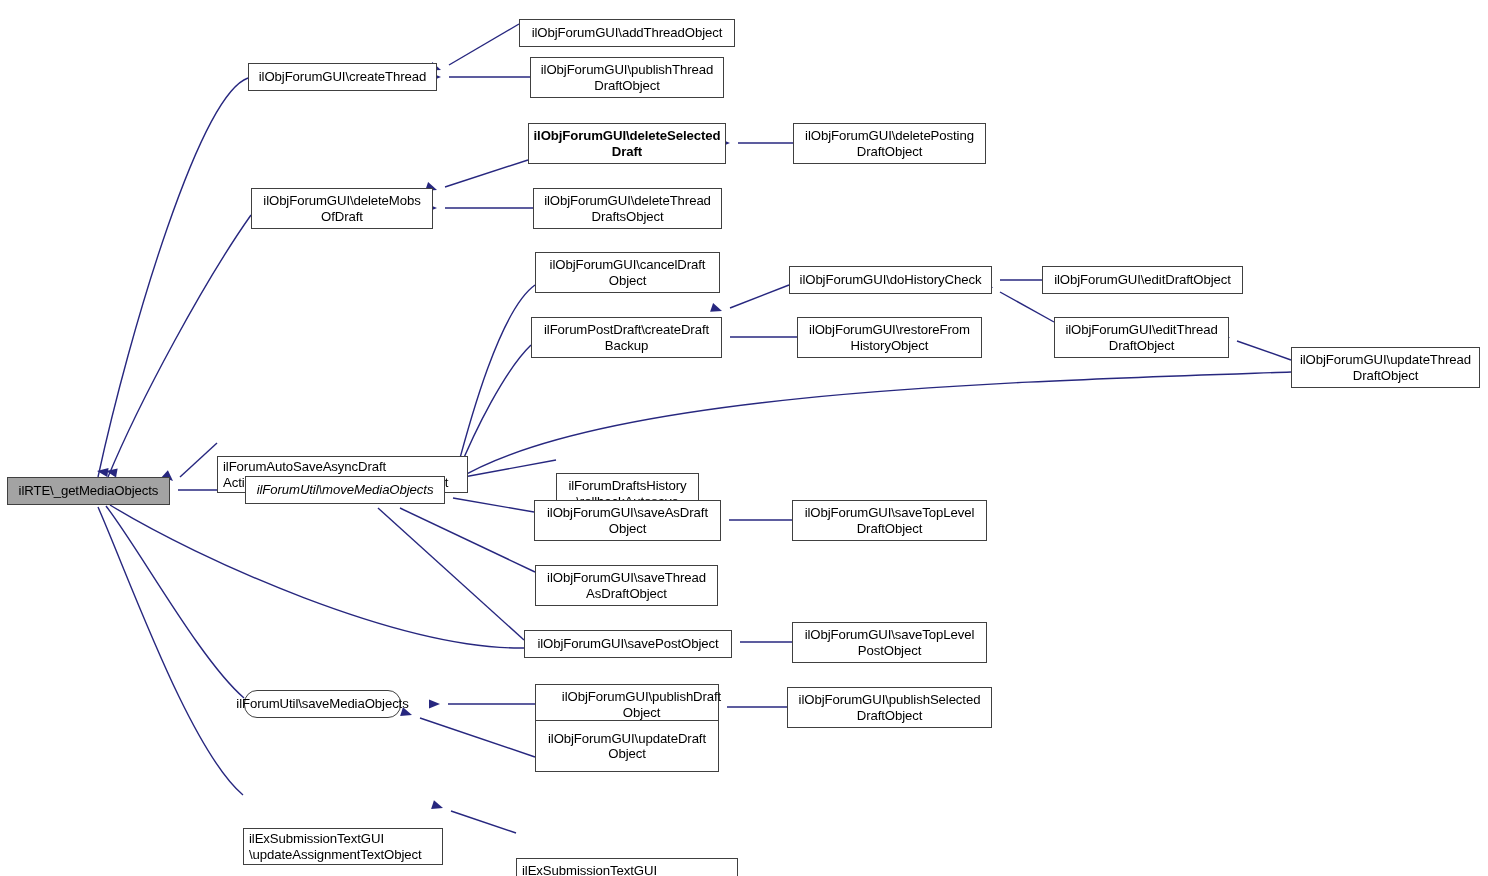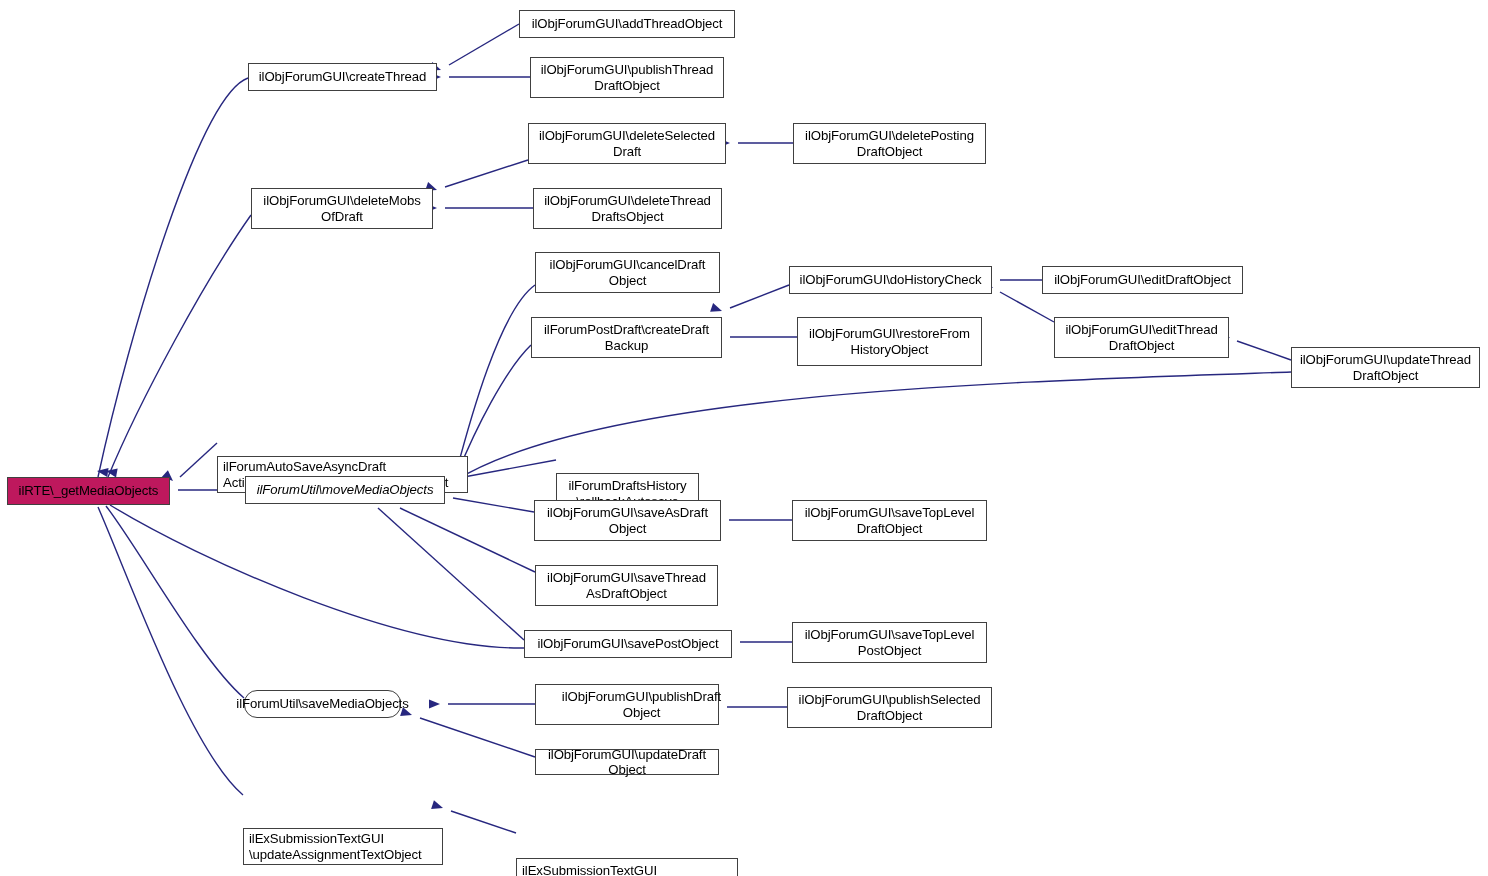--- a/index.html
+++ b/index.html
@@ -33,21 +33,21 @@
     line-height: 15.4px;
     display: flex;
     align-items: center;
     justify-content: center;
     text-align: center;
     padding: 0 4px;
     white-space: pre-line;
     letter-spacing: -0.1px;
   }
   .node.current {
-    background: #be185d;
+    background: #a3a3a3;
     border-color: #404040;
   }
   .node.leftalign {
     justify-content: flex-start;
     text-align: left;
     padding-left: 5px;
     margin-top: 45px;
   }
 </style>
 </head>
@@ -111,38 +111,38 @@
       <polygon points="0,0 11,4.6 11,-4.6" fill="#27277f" transform="translate(719,707) rotate(180)"></polygon>
       <path d="M535,757 L420,718" fill="none" stroke="#27277f" stroke-width="1.4"></path>
       <polygon points="0,0 11,4.6 11,-4.6" fill="#27277f" transform="translate(412,715) rotate(198)"></polygon>
       <path d="M243,795 C190,750 130,580 98,507" fill="none" stroke="#27277f" stroke-width="1.4"></path>
       <polygon points="0,0 11,4.6 11,-4.6" fill="#27277f" transform="translate(95,502) rotate(245)"></polygon>
       <path d="M516,833 L451,811" fill="none" stroke="#27277f" stroke-width="1.4"></path>
       <polygon points="0,0 11,4.6 11,-4.6" fill="#27277f" transform="translate(443,808) rotate(198)"></polygon>
     </svg>
 <div class="node current" style="left: 7px; top: 477px; width: 163px; height: 28px;">ilRTE\_getMediaObjects</div>
     <div class="node" style="left: 248px; top: 63px; width: 189px; height: 28px;">ilObjForumGUI\createThread</div>
-    <div class="node" style="left: 519px; top: 10px; width: 216px; height: 28px;">ilObjForumGUI\addThreadObject</div>
+    <div class="node" style="left: 519px; top: 19px; width: 216px; height: 28px;">ilObjForumGUI\addThreadObject</div>
     <div class="node" style="left: 530px; top: 57px; width: 194px; height: 41px;">ilObjForumGUI\publishThread
 DraftObject</div>
     <div class="node" style="left: 251px; top: 188px; width: 182px; height: 41px;">ilObjForumGUI\deleteMobs
 OfDraft</div>
-    <div class="node" style="left: 528px; top: 123px; width: 198px; height: 41px;">ilObjForumGUI\deleteSelected
+    <div class="node" style="left: 528px; top: 123px; width: 198px; height: 41px; font-weight: bold;">ilObjForumGUI\deleteSelected
 Draft</div>
     <div class="node" style="left: 793px; top: 123px; width: 193px; height: 41px;">ilObjForumGUI\deletePosting
 DraftObject</div>
     <div class="node" style="left: 533px; top: 188px; width: 189px; height: 41px;">ilObjForumGUI\deleteThread
 DraftsObject</div>
     <div class="node" style="left: 535px; top: 252px; width: 185px; height: 41px;">ilObjForumGUI\cancelDraft
 Object</div>
     <div class="node" style="left: 531px; top: 317px; width: 191px; height: 41px;">ilForumPostDraft\createDraft
 Backup</div>
     <div class="node" style="left: 789px; top: 266px; width: 203px; height: 28px;">ilObjForumGUI\doHistoryCheck</div>
     <div class="node" style="left: 1042px; top: 266px; width: 201px; height: 28px;">ilObjForumGUI\editDraftObject</div>
-    <div class="node" style="left: 797px; top: 317px; width: 185px; height: 49px;">ilObjForumGUI\restoreFrom
+    <div class="node" style="left: 797px; top: 317px; width: 185px; height: 41px;">ilObjForumGUI\restoreFrom
 HistoryObject</div>
     <div class="node" style="left: 1054px; top: 317px; width: 175px; height: 41px;">ilObjForumGUI\editThread
 DraftObject</div>
     <div class="node" style="left: 1291px; top: 347px; width: 189px; height: 41px;">ilObjForumGUI\updateThread
 DraftObject</div>
     <div class="node leftalign" style="left: 217px; top: 411px; width: 251px; height: 37px;">ilForumAutoSaveAsyncDraft
 Action\executeAndGetResponseObject</div>
     <div class="node" style="left: 245px; top: 476px; width: 200px; height: 28px; font-style: italic;">ilForumUtil\moveMediaObjects</div>
     <div class="node" style="left: 556px; top: 437px; width: 143px; height: 41px; margin-top: 36px;">ilForumDraftsHistory
 \rollbackAutosave</div>
@@ -153,20 +153,20 @@
     <div class="node" style="left: 535px; top: 565px; width: 183px; height: 41px;">ilObjForumGUI\saveThread
 AsDraftObject</div>
     <div class="node" style="left: 524px; top: 630px; width: 208px; height: 28px;">ilObjForumGUI\savePostObject</div>
     <div class="node" style="left: 792px; top: 622px; width: 195px; height: 41px;">ilObjForumGUI\saveTopLevel
 PostObject</div>
     <div class="node" style="left: 244px; top: 690px; width: 157px; height: 28px; border-radius: 13px;">ilForumUtil\saveMediaObjects</div>
     <div class="node" style="left: 535px; top: 684px; width: 184px; height: 41px; padding-left: 33px;">ilObjForumGUI\publishDraft
 Object</div>
     <div class="node" style="left: 787px; top: 687px; width: 205px; height: 41px;">ilObjForumGUI\publishSelected
 DraftObject</div>
-    <div class="node" style="left: 535px; top: 749px; width: 184px; height: 26px;">ilObjForumGUI\updateDraft
+    <div class="node" style="left: 535px; top: 720px; width: 184px; height: 52px;">ilObjForumGUI\updateDraft
 Object</div>
     <div class="node leftalign" style="left: 243px; top: 783px; width: 200px; height: 37px;">ilExSubmissionTextGUI
 \updateAssignmentTextObject</div>
     <div class="node leftalign" style="left: 516px; top: 813px; width: 222px; height: 56px;">ilExSubmissionTextGUI
 \updateAssignmentTextAndReturn
 Object</div>
   </div>
 
 </body></html>

